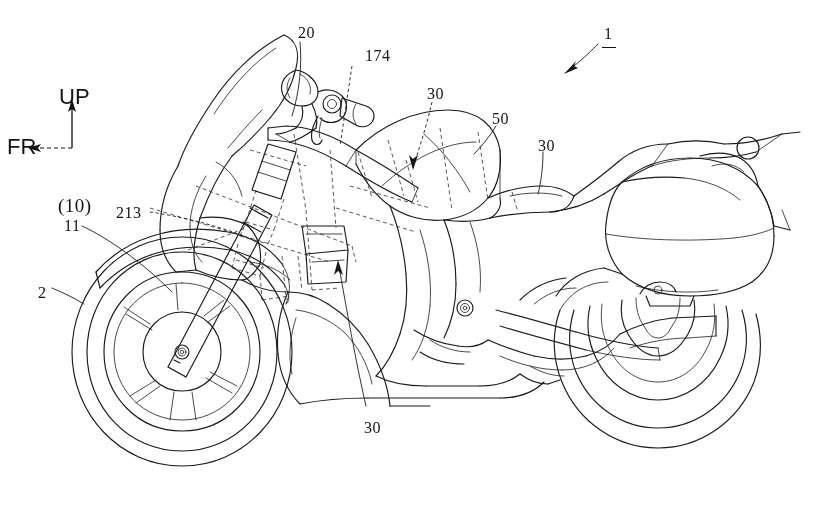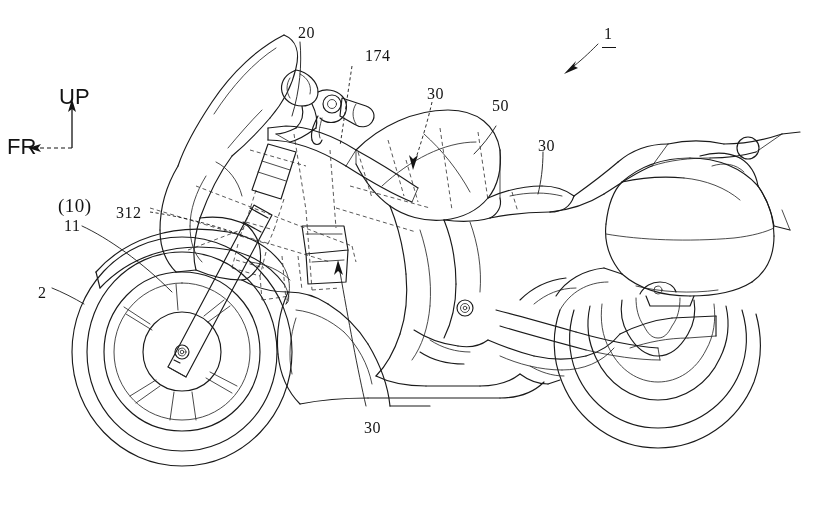--- a/index.html
+++ b/index.html
@@ -474,27 +474,27 @@
 
   <div class="ref-label" style="left:604px; top:26px;">1</div>
   <div class="fig-underline" style="left:602px; top:47px; width:14px;"></div>
 
   <div class="ref-label" style="left:38px; top:285px;">2</div>
 
   <div class="ref-label small" style="left:58px; top:196px;">(10)</div>
 
   <div class="ref-label" style="left:64px; top:218px;">11</div>
 
-  <div class="ref-label" style="left:116px; top:205px;">312</div>
+  <div class="ref-label" style="left:116px; top:205px;">213</div>
 
   <div class="ref-label" style="left:347px; top:48px;margin-left:18px;">174</div>
 
   <div class="ref-label" style="left:298px; top:25px;">20</div>
 
   <div class="ref-label" style="left:427px; top:86px;text-align:right;">30</div>
 
-  <div class="ref-label" style="left:492px; top:98px;">50</div>
+  <div class="ref-label" style="left:492px; top:111px;">50</div>
 
   <div class="ref-label" style="left:538px; top:138px;">30</div>
 
   <div class="ref-label" style="left:364px; top:420px;">30</div>
 
 </div>
 
 </body></html>

